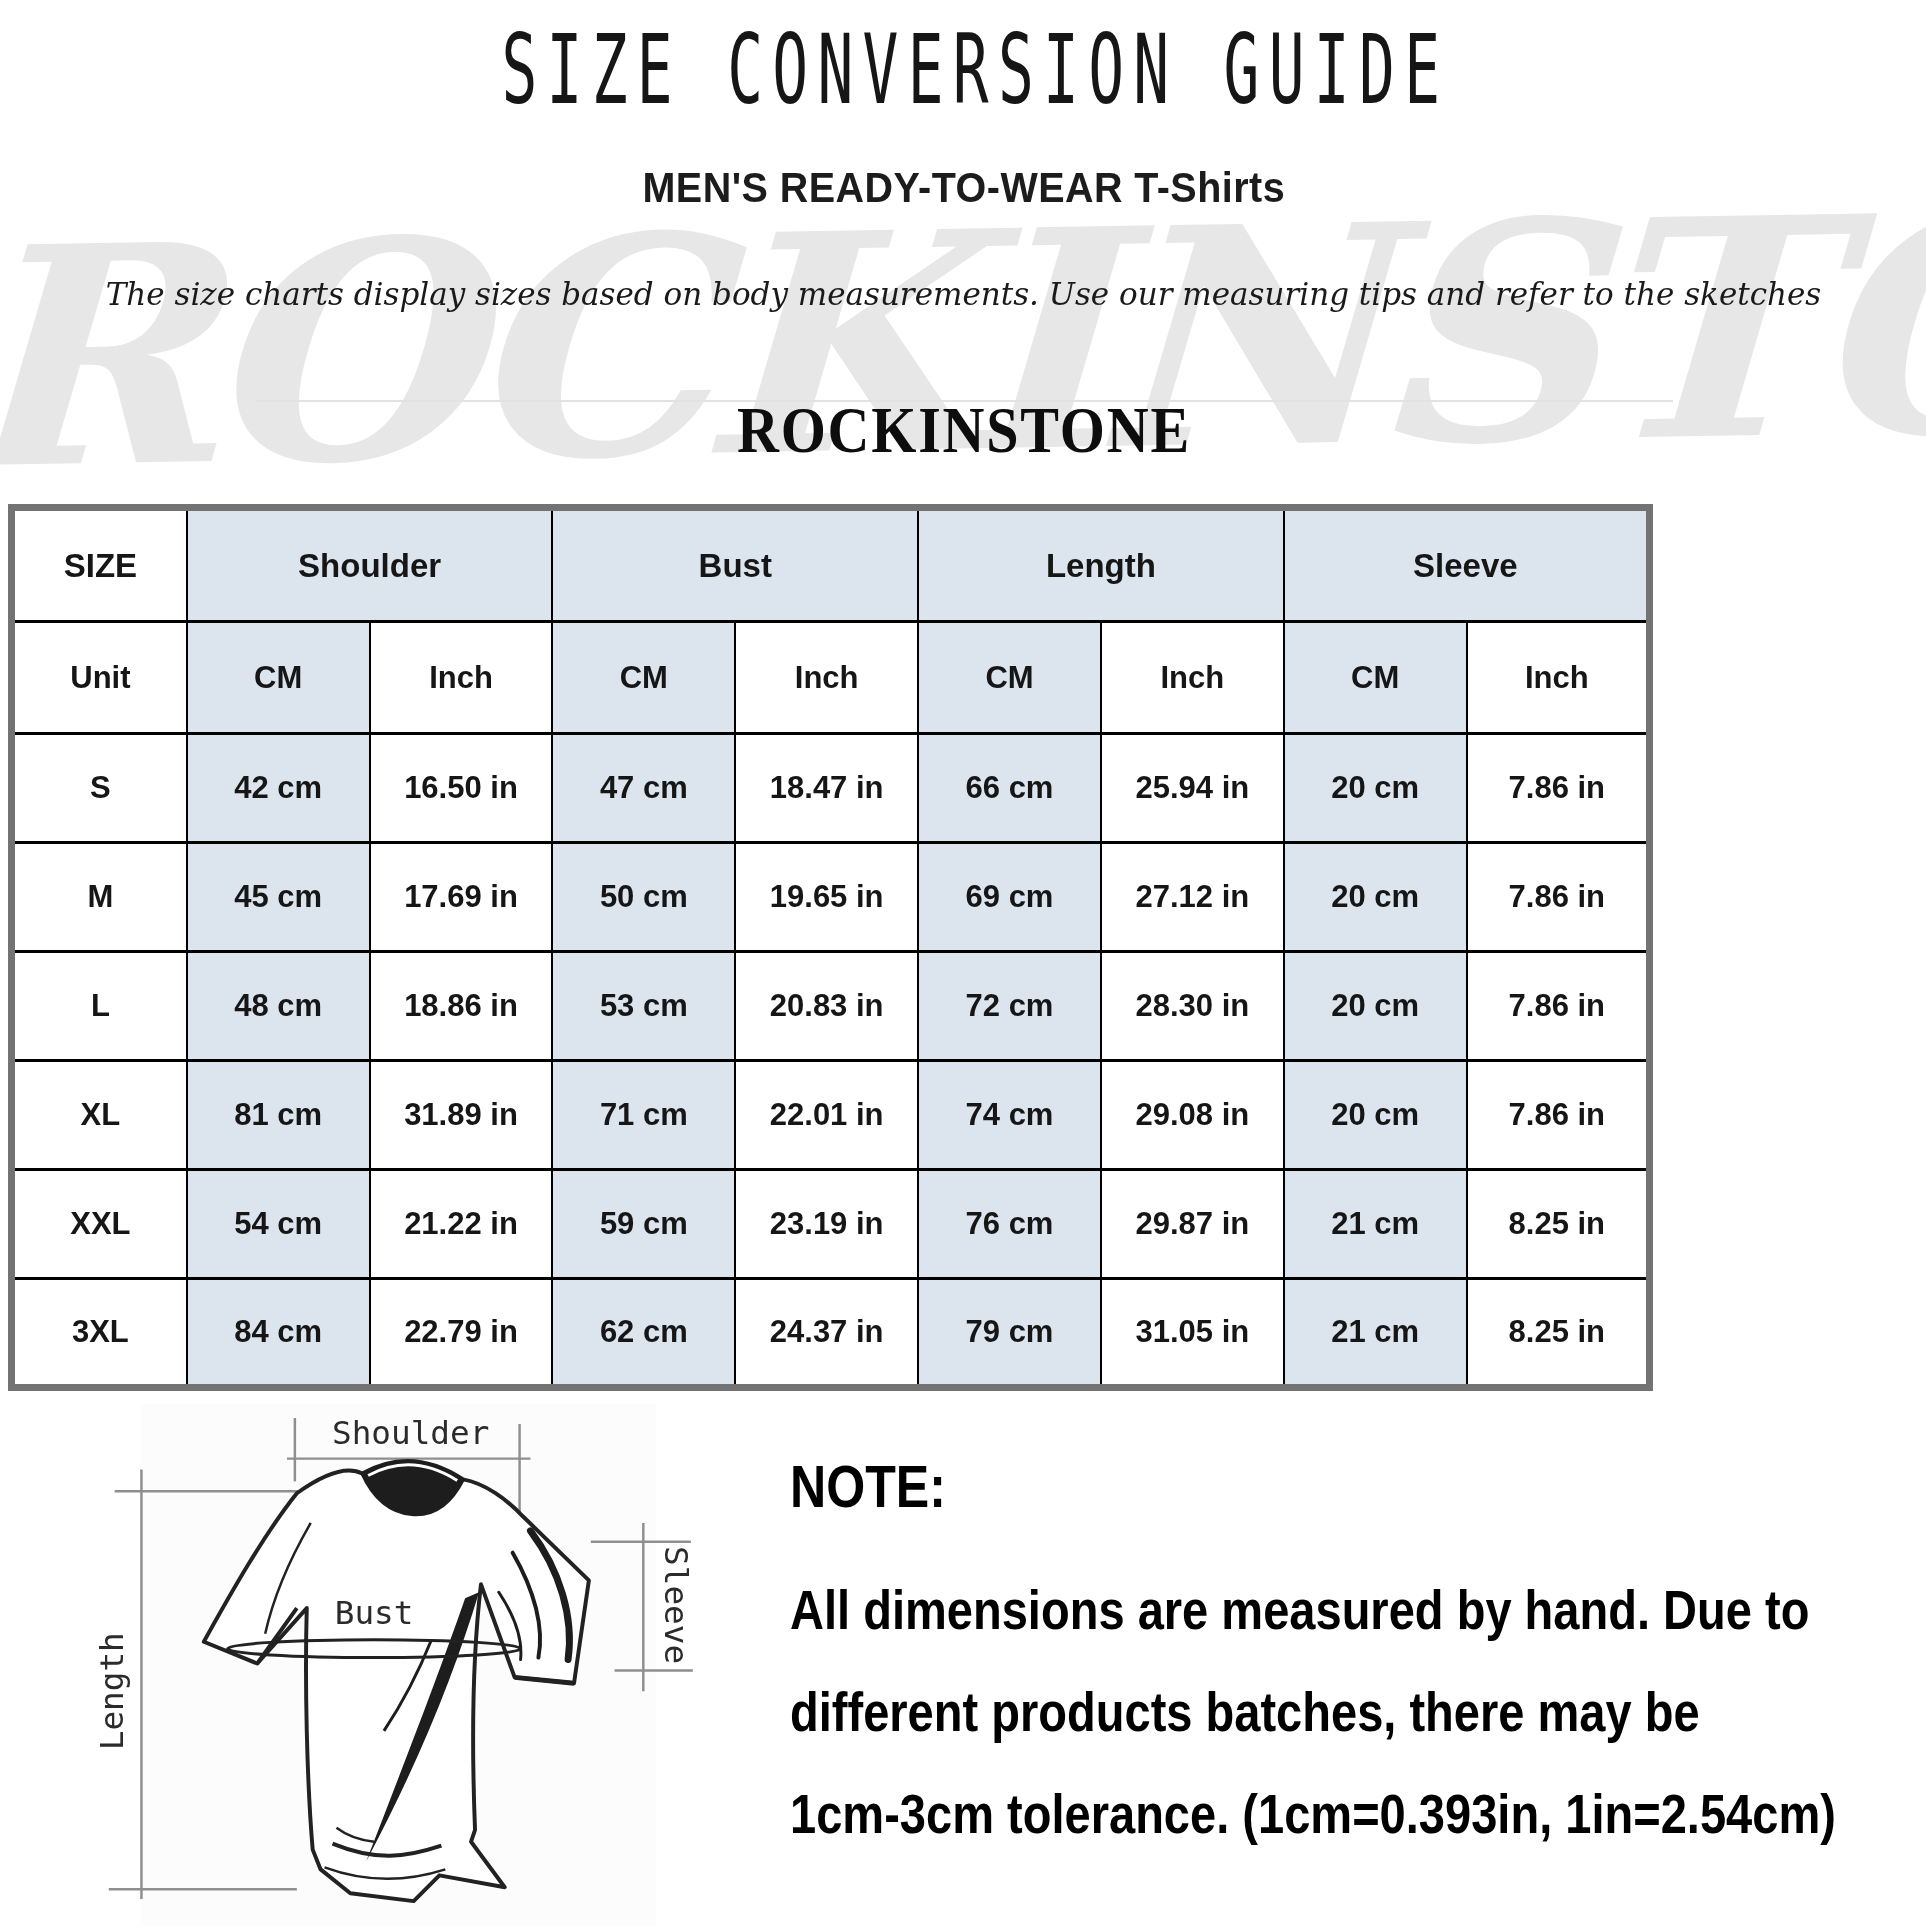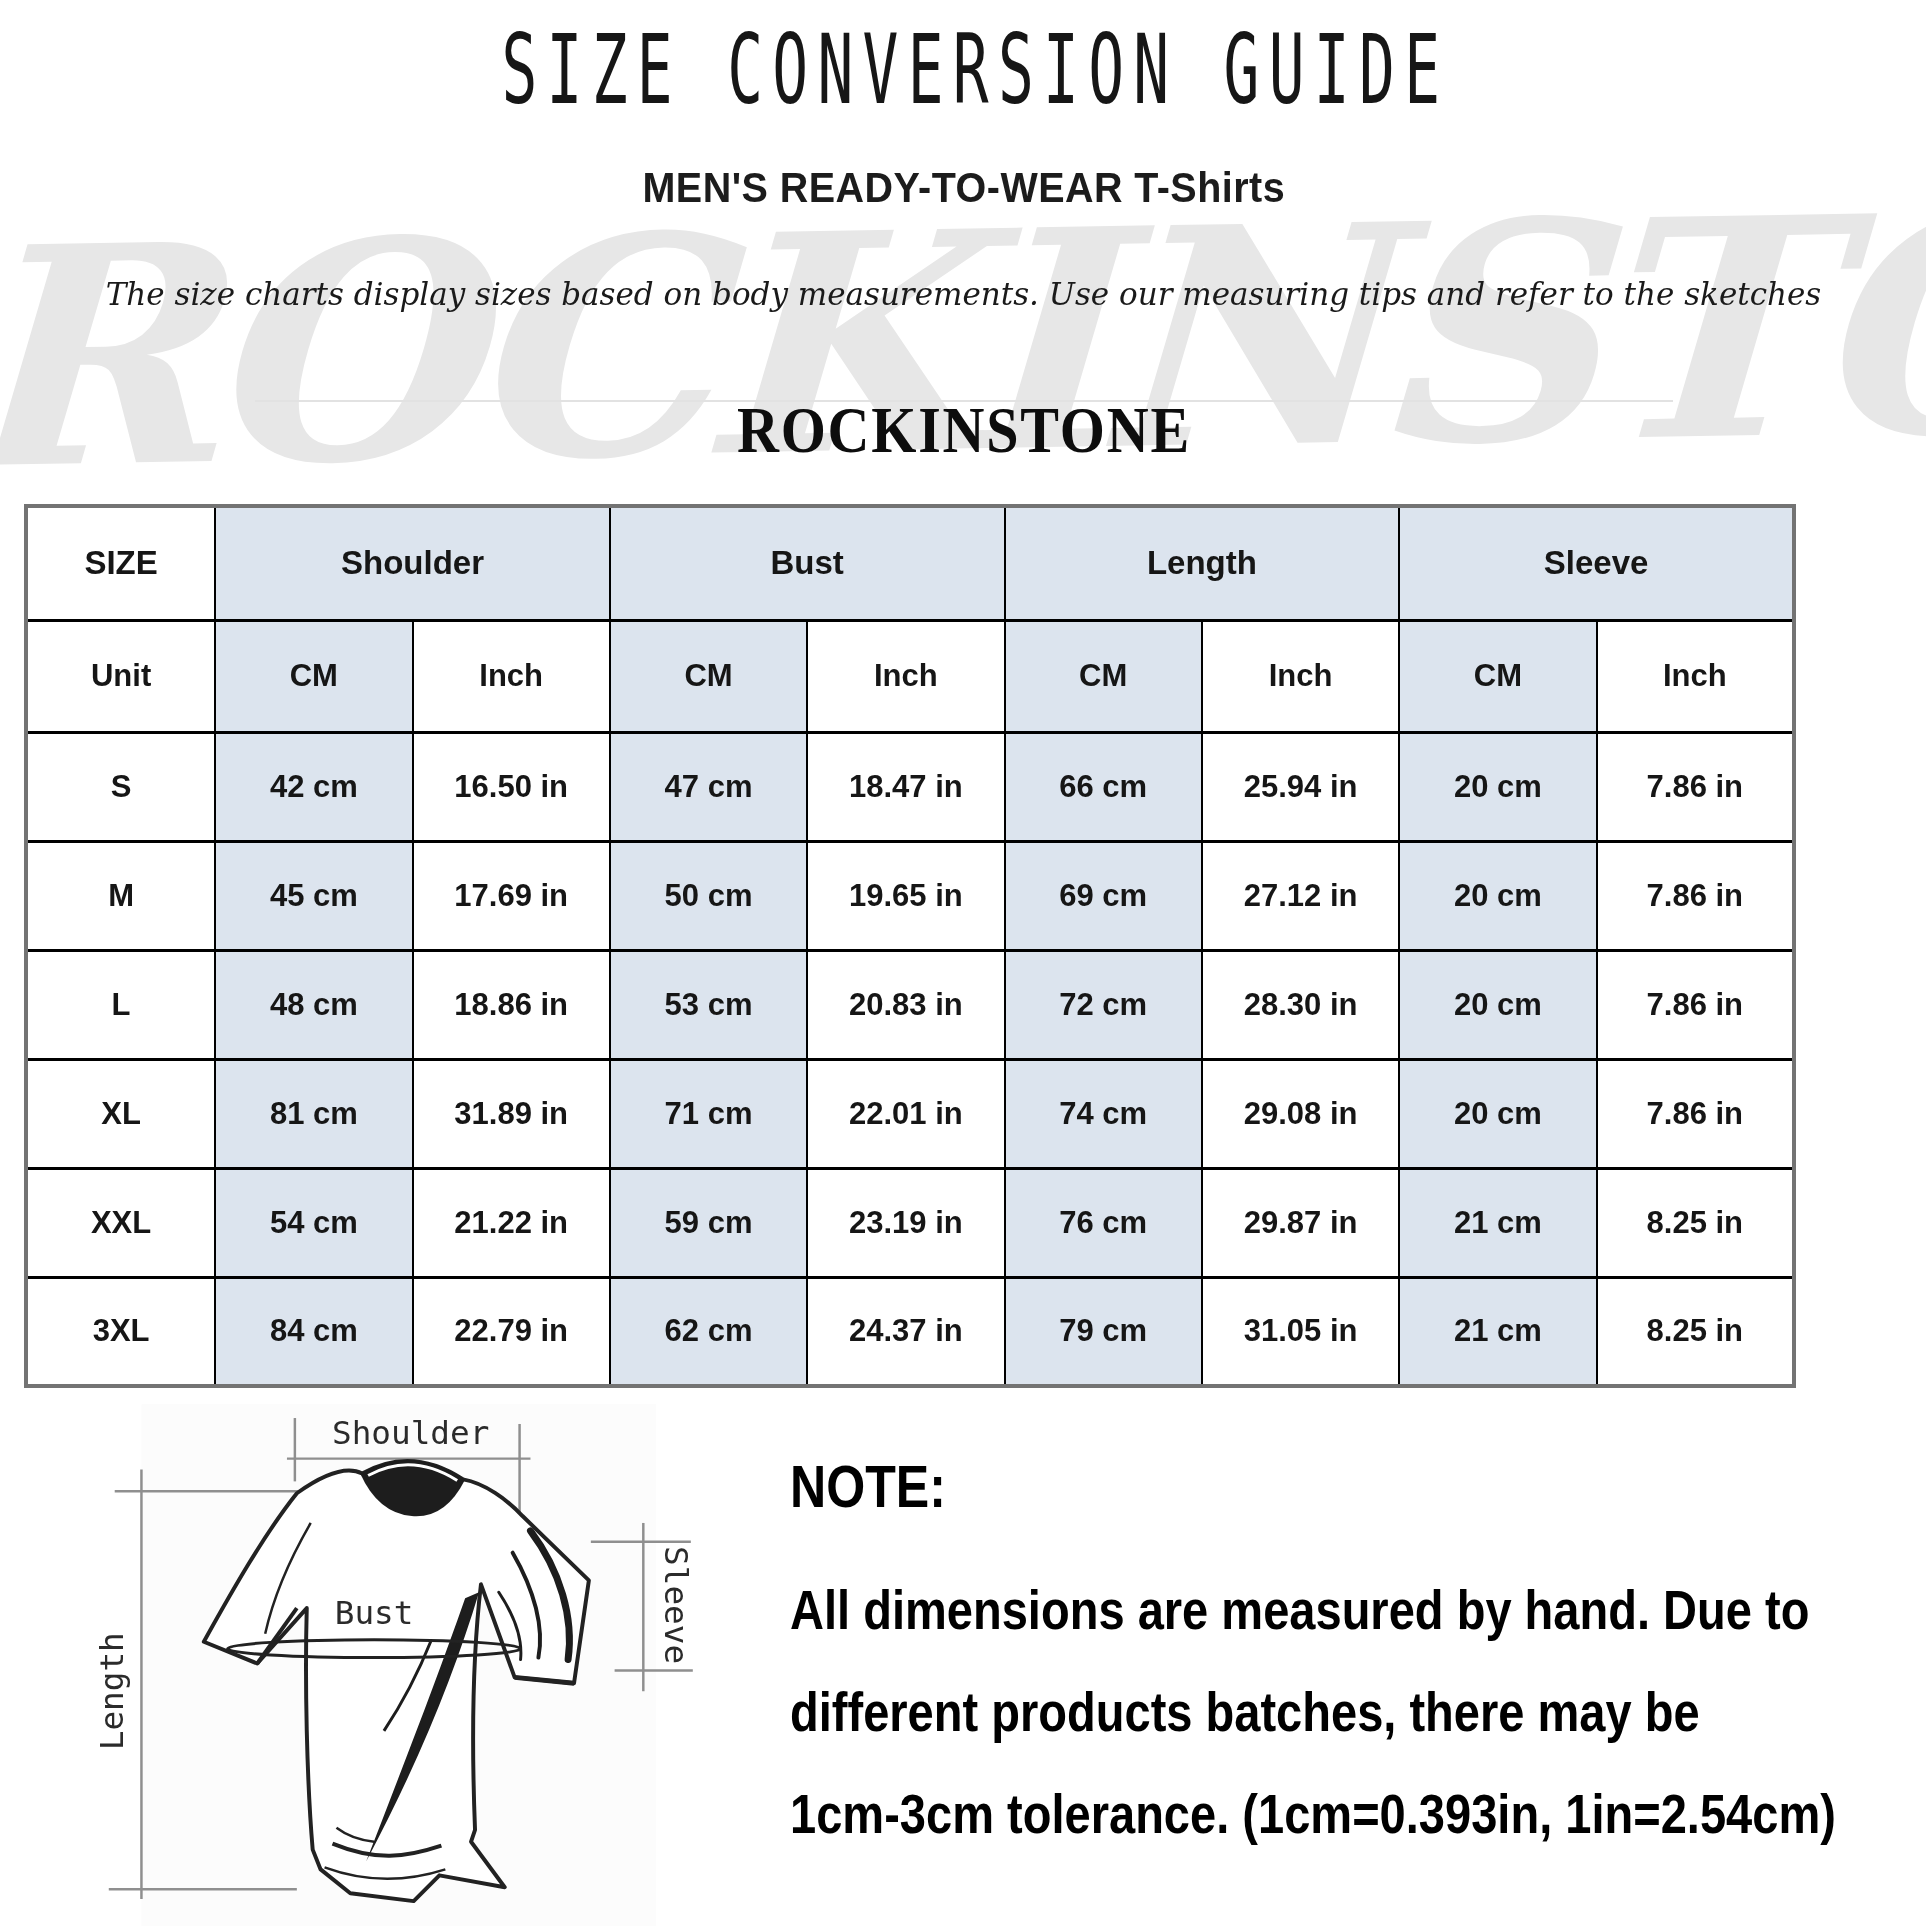--- a/index.html
+++ b/index.html
@@ -36,23 +36,23 @@
   .hairline{top:400px;left:255px;width:1418px;height:2px;background:#e2e2e2;z-index:1;}
   .brand-wrap{top:392px;left:0;width:100%;text-align:center;z-index:2;}
   .brand-inner{
     display:inline-block;transform:scaleX(0.88);
     font-family:"Liberation Serif",serif;font-weight:bold;
     font-size:66px;letter-spacing:2px;color:#0d0d0d;white-space:nowrap;
   }
 
   
   .size-table{
-    position:absolute;top:504px;left:24px;width:1772px;z-index:2;
+    position:absolute;top:504px;left:8px;width:1645px;z-index:2;
     border-collapse:collapse;table-layout:fixed;background:#fff;
-    border:4px solid #737373;
+    border:7px solid #737373;
   }
   .size-table td{
     border-top:3px solid #000;border-bottom:3px solid #000;
     border-left:2px solid #000;border-right:2px solid #000;
     text-align:center;vertical-align:middle;
     font-weight:bold;font-size:31px;color:#161616;padding:0;
   }
   .size-table .b{background:#dce4ee;}
   .size-table .w{background:#ffffff;}
   .size-table tr.row-groups{height:114px;}

